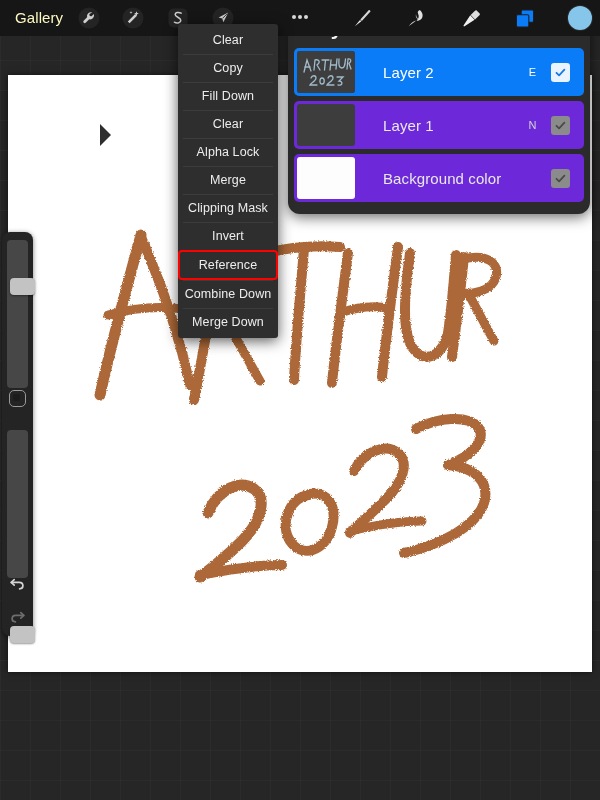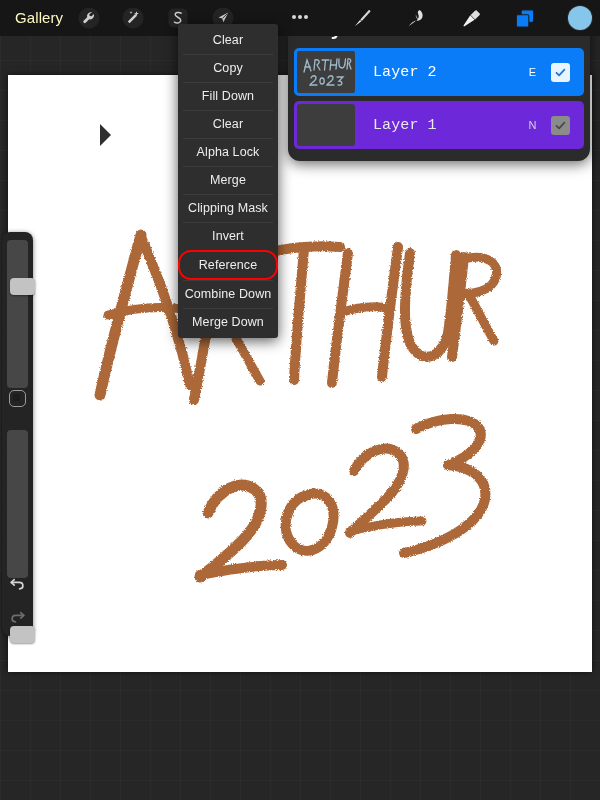--- a/index.html
+++ b/index.html
@@ -221,25 +221,24 @@
     border-radius: 3px;
     background: #3d3d3d;
     overflow: hidden;
     flex: none;
   }
   .layer-thumb.white { background: #fdfdfd; }
   .layer-thumb svg { display: block; }
 
   .layer-name {
     flex: 1;
-    margin-left: 18px;
+    margin-left: 28px;
     color: #e9e9e9;
     font-size: 15px;
     letter-spacing: 0.1px;
-    font-family: Liberation Mono, monospace;
   }
   .layer-row.selected .layer-name { color: #ffffff; }
 
   .layer-blend {
     color: #d3d3d3;
     font-size: 11px;
     margin-right: 14px;
     min-width: 9px;
     text-align: center;
   }
@@ -295,21 +294,21 @@
     content: "";
     position: absolute;
     left: 5px; right: 5px; top: 0;
     height: 1px;
     background: rgba(255,255,255,0.07);
   }
   .menu-item.highlighted {
     border: 2px solid #ff0000;
     height: 30px;
     line-height: 26px;
-    border-radius: 13px;
+    border-radius: 4px;
     z-index: 2;
   }
   .menu-item.highlighted::before { display: none; }
 </style>
 </head>
 <body>
 
 <div id="app">
 
   <div id="canvas-sheet">
@@ -430,20 +429,30 @@
       <div class="layer-thumb"></div>
       <div class="layer-name">Layer 1</div>
       <div class="layer-blend">N</div>
       <div class="layer-check">
         <svg width="13" height="13" viewBox="0 0 13 13">
           <path d="M2.5 6.8 L5.1 9.3 L10.4 3.6" stroke="#4a4a4a" stroke-width="1.8" fill="none" stroke-linecap="round" stroke-linejoin="round"></path>
         </svg>
       </div>
     </div>
 
+    <div class="layer-row">
+      <div class="layer-thumb white"></div>
+      <div class="layer-name">Background color</div>
+      <div class="layer-blend"></div>
+      <div class="layer-check">
+        <svg width="13" height="13" viewBox="0 0 13 13">
+          <path d="M2.5 6.8 L5.1 9.3 L10.4 3.6" stroke="#4a4a4a" stroke-width="1.8" fill="none" stroke-linecap="round" stroke-linejoin="round"></path>
+        </svg>
+      </div>
+    </div>
   </div>
 
   <div id="topbar">
     <div id="gallery-btn">Gallery</div>
 
     <div class="tool-icon" id="icon-wrench">
       <svg width="22" height="22" viewBox="0 0 22 22">
         <circle cx="11" cy="11" r="10.5" fill="#242424"></circle>
         <path d="M14.3 5.6 a3.9 3.9 0 0 0-5.2 4.6 L5.6 13.7 a1.5 1.5 0 0 0 2.1 2.1 l3.5-3.5 a3.9 3.9 0 0 0 4.6-5.2 l-2.2 2.2 -1.9-.4 -.4-1.9 z" fill="#cfcfcf"></path>
       </svg>

